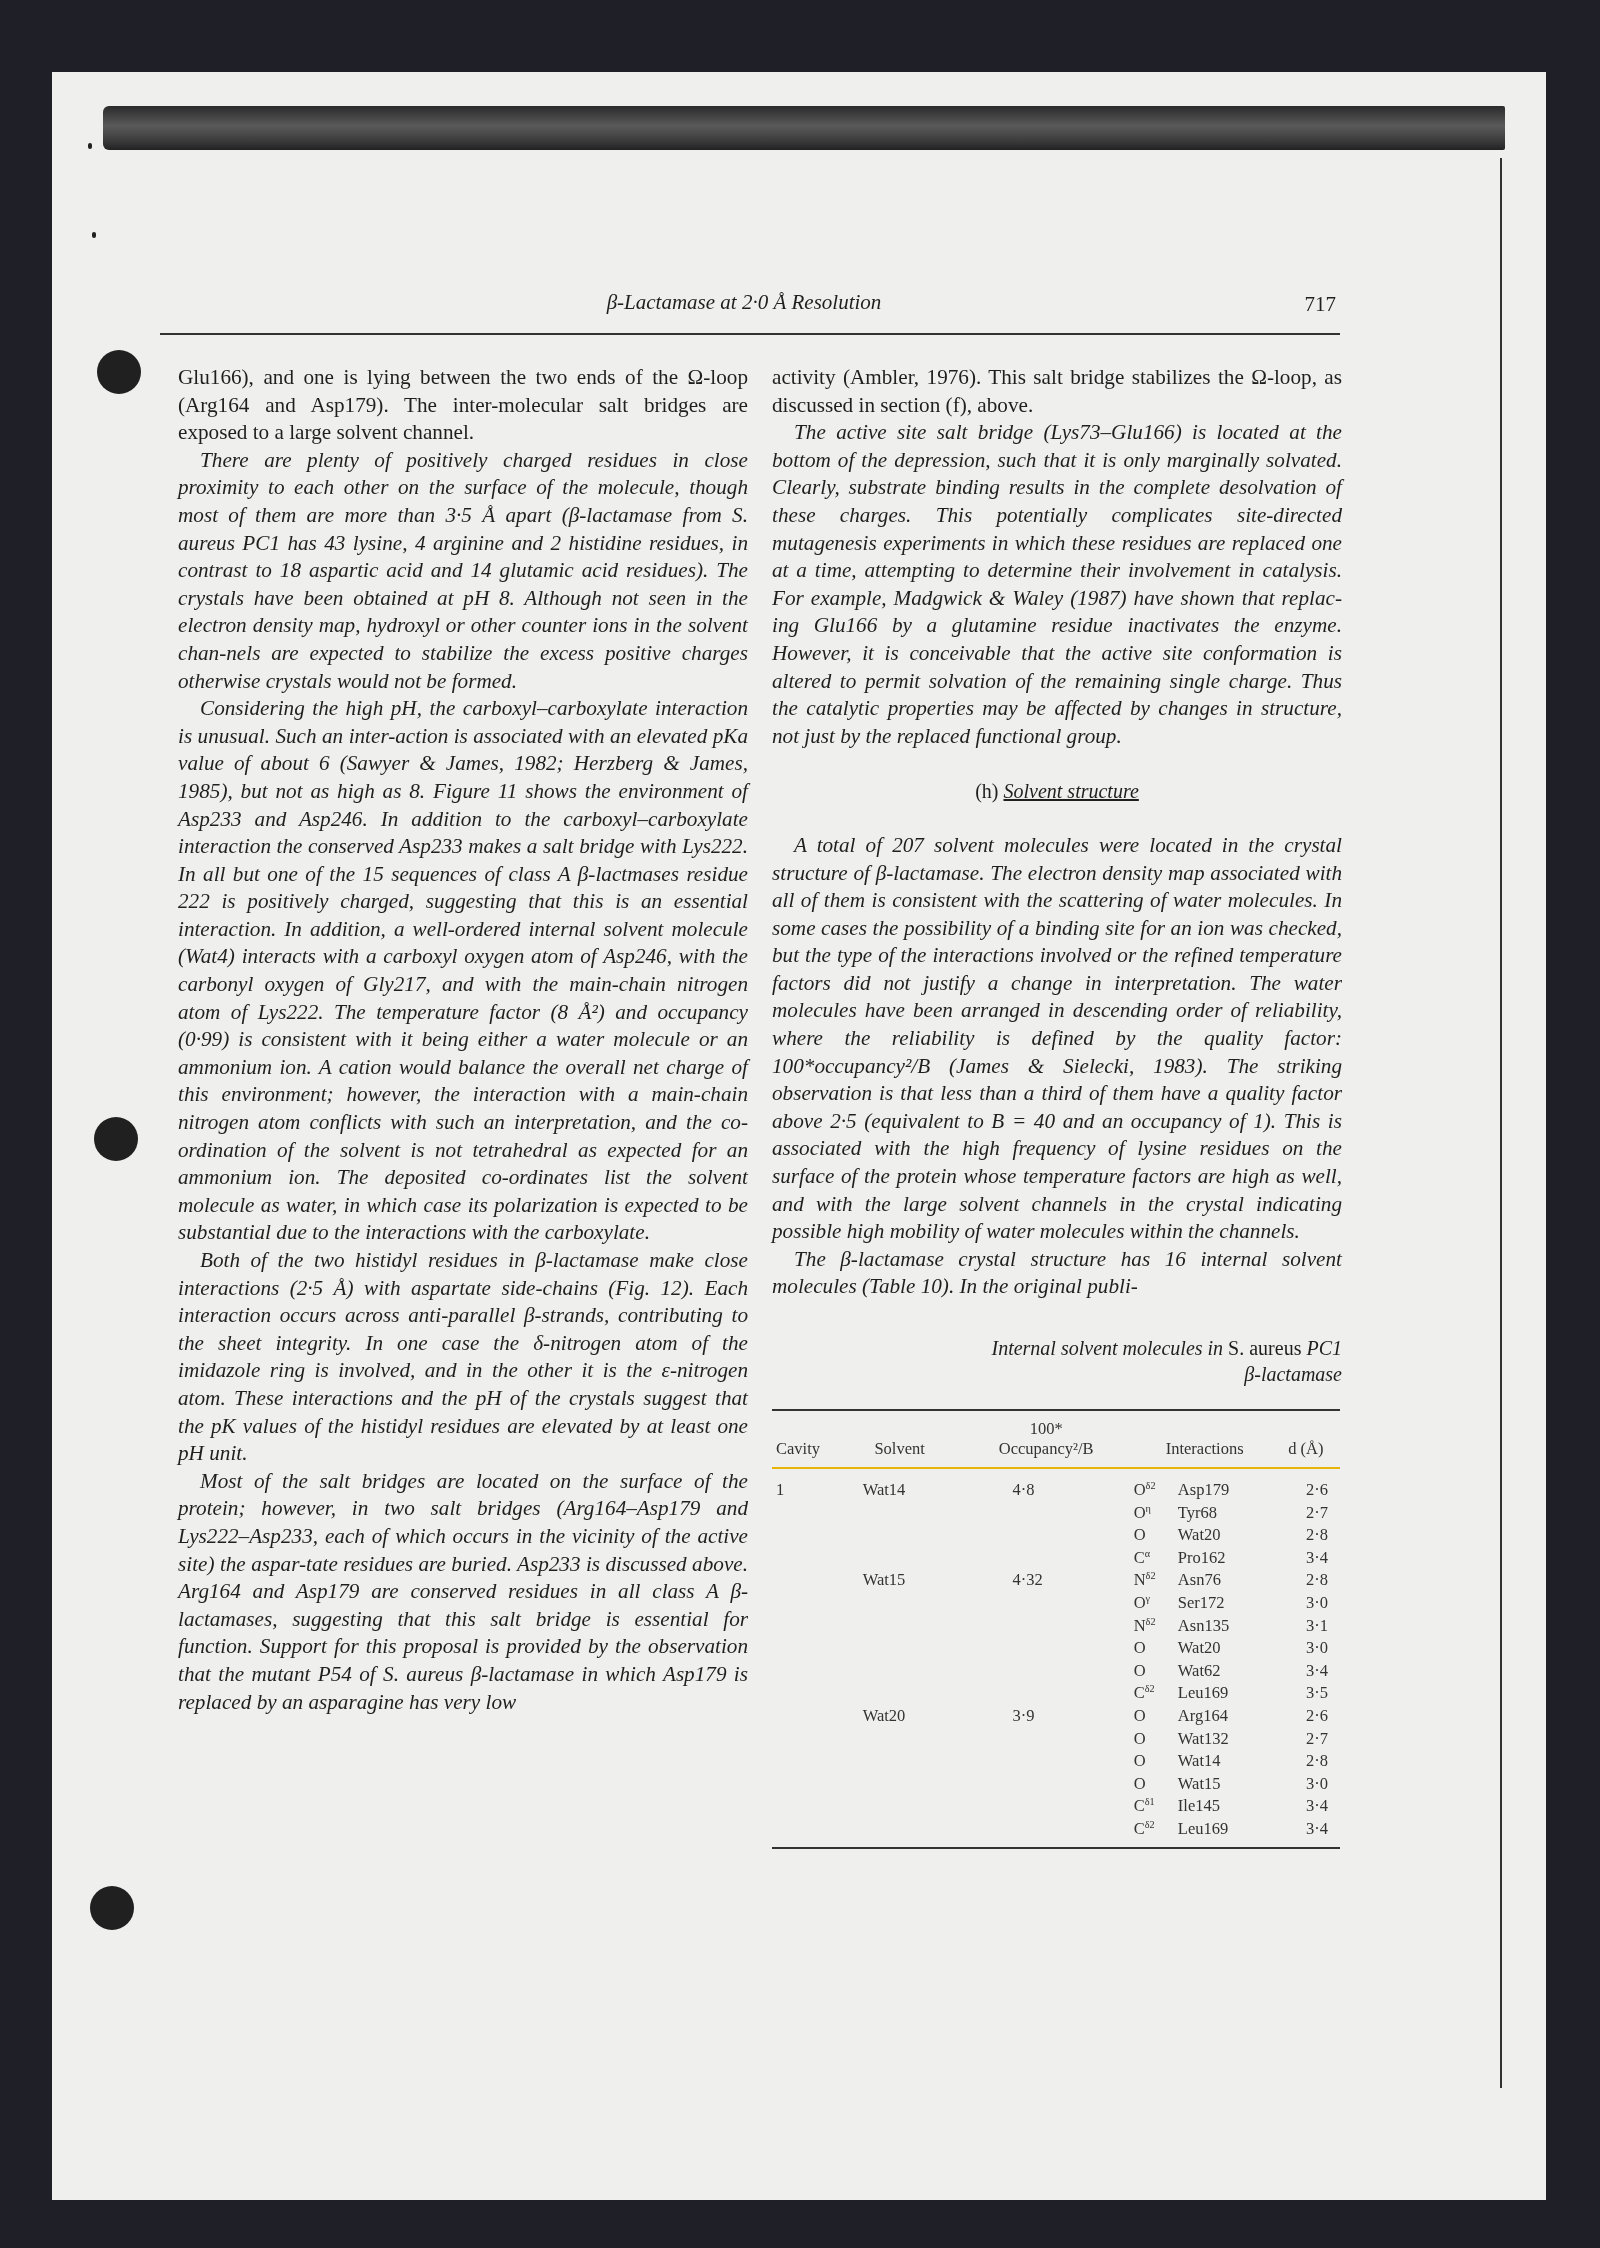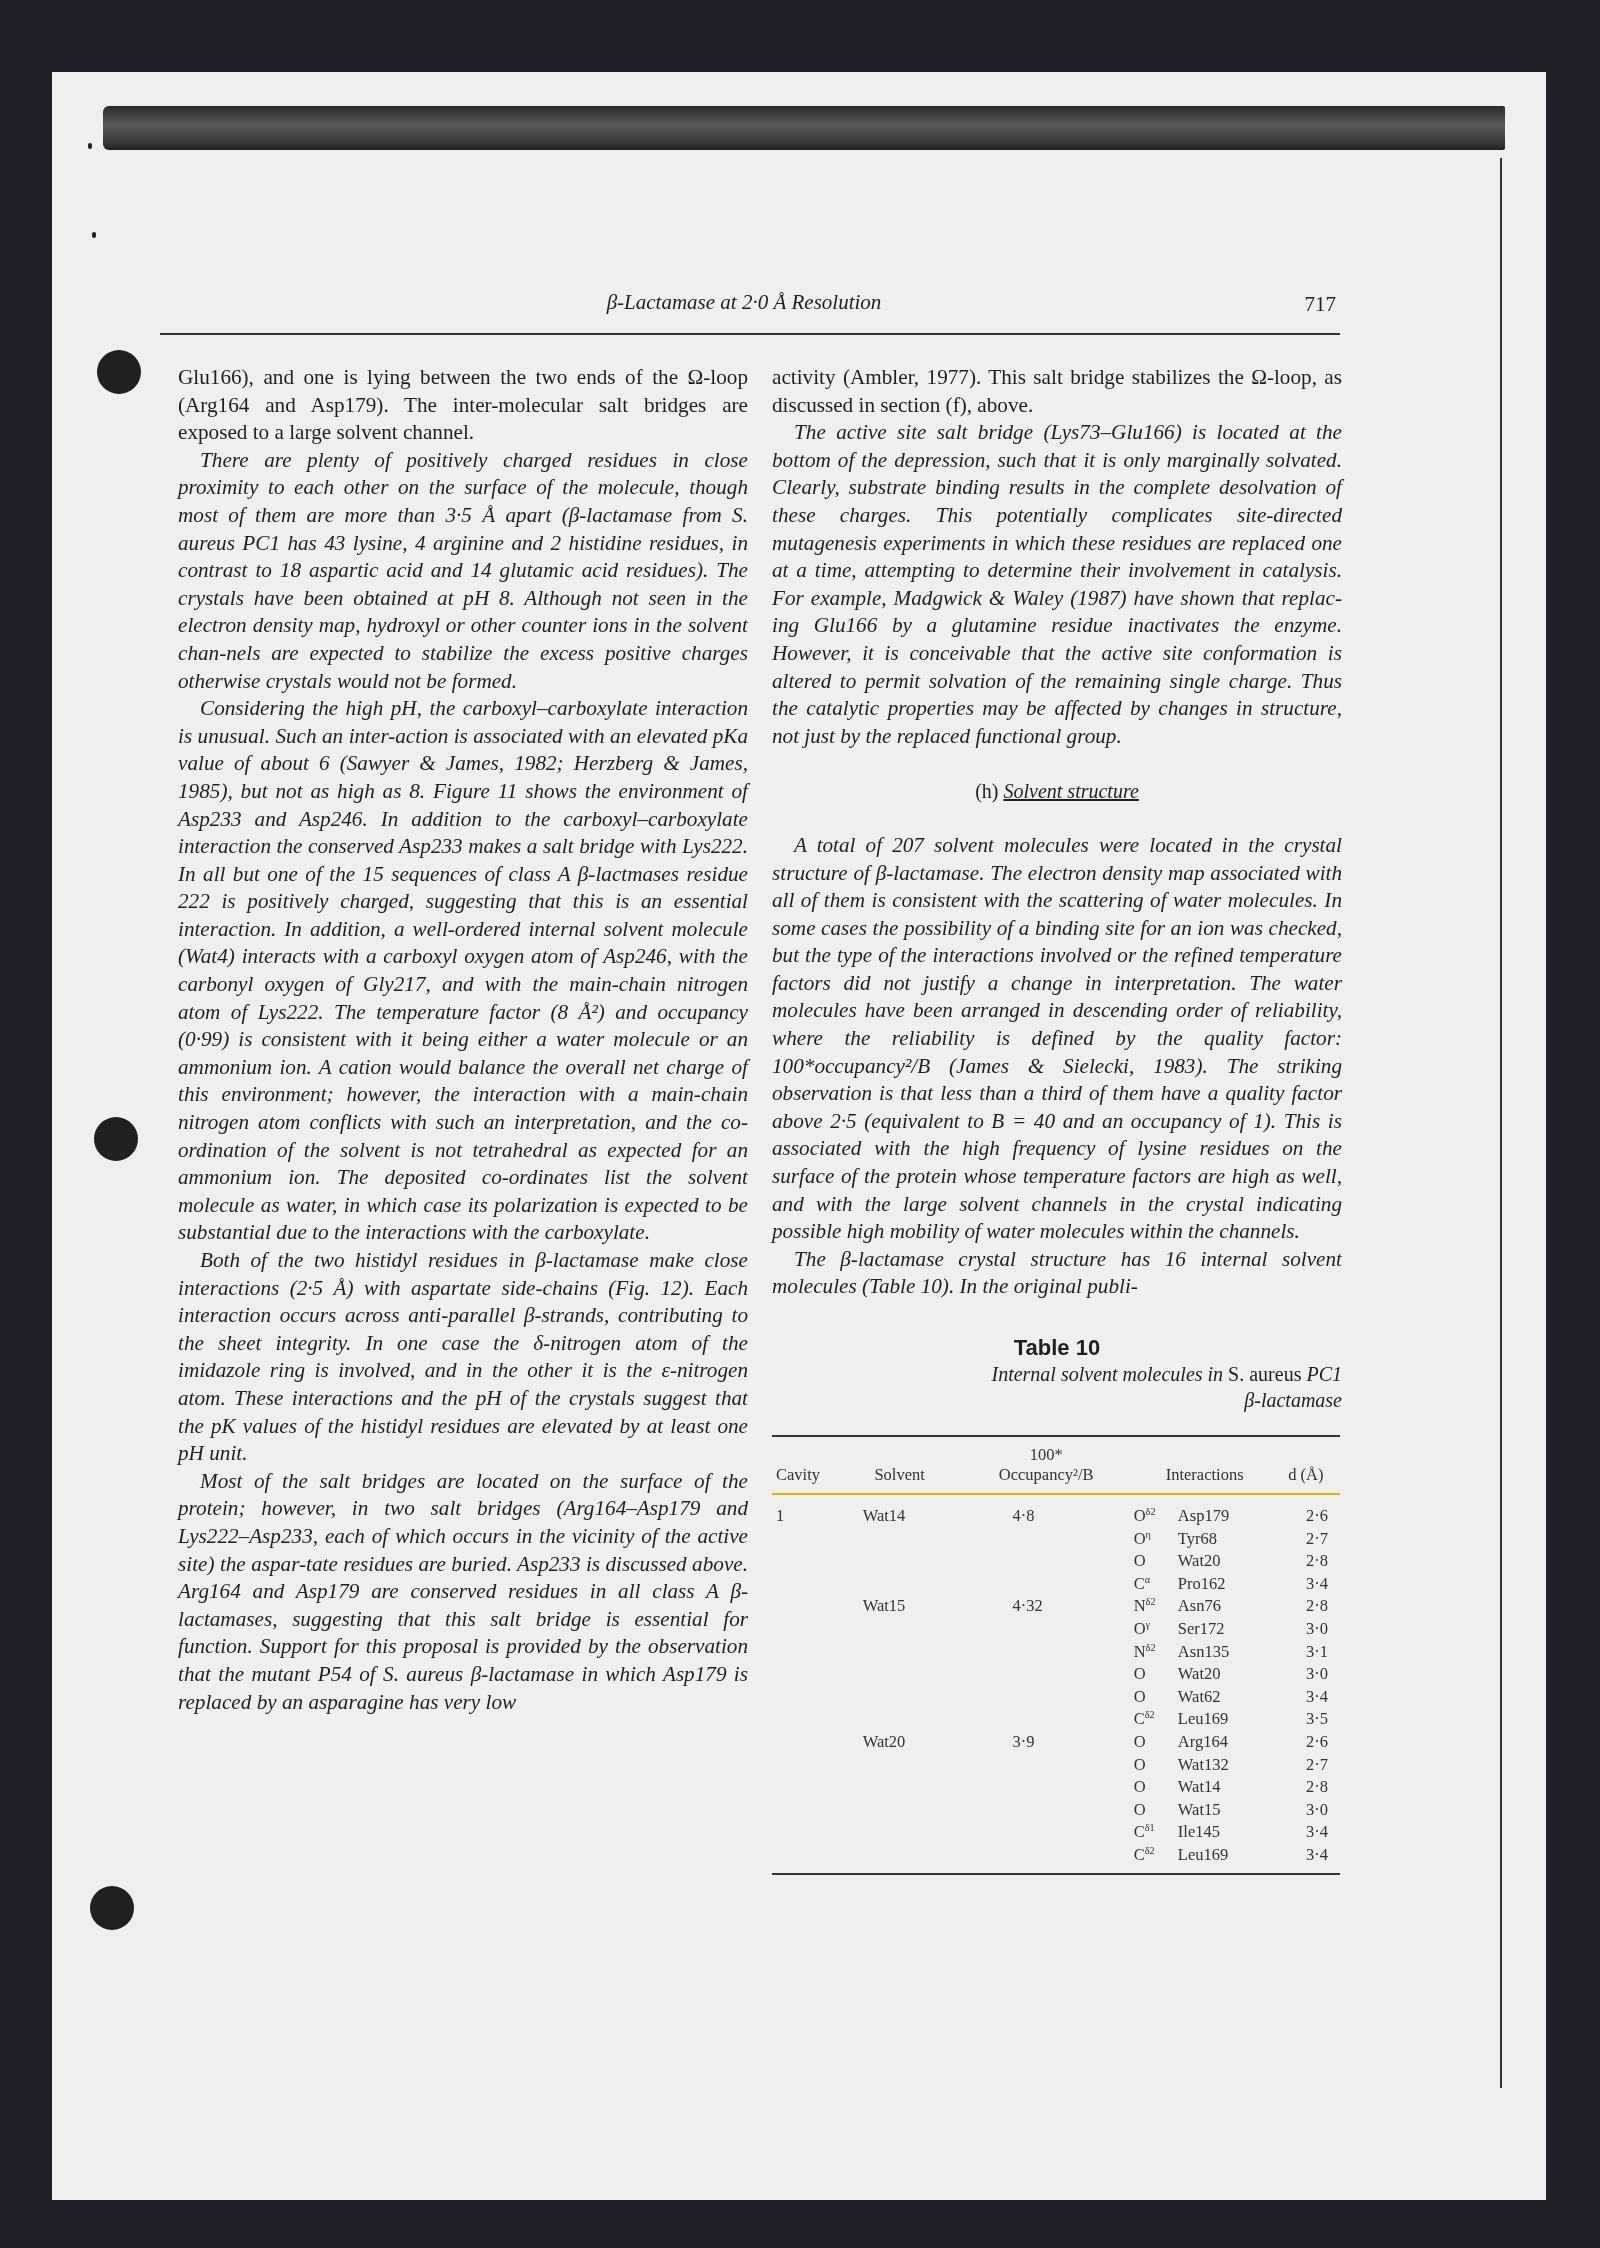--- a/index.html
+++ b/index.html
@@ -104,31 +104,30 @@
 
 <div class="column col-left">
   <p>Glu166), and one is lying between the two ends of the Ω-loop (Arg164 and Asp179). The inter-molecular salt bridges are exposed to a large solvent channel.</p>
   <p class="indent">There are plenty of positively charged residues in close proximity to each other on the surface of the molecule, though most of them are more than 3·5 Å apart (β-lactamase from S. aureus PC1 has 43 lysine, 4 arginine and 2 histidine residues, in contrast to 18 aspartic acid and 14 glutamic acid residues). The crystals have been obtained at pH 8. Although not seen in the electron density map, hydroxyl or other counter ions in the solvent chan-nels are expected to stabilize the excess positive charges otherwise crystals would not be formed.</p>
   <p class="indent">Considering the high pH, the carboxyl–carboxylate interaction is unusual. Such an inter-action is associated with an elevated pKa value of about 6 (Sawyer &amp; James, 1982; Herzberg &amp; James, 1985), but not as high as 8. Figure 11 shows the environment of Asp233 and Asp246. In addition to the carboxyl–carboxylate interaction the conserved Asp233 makes a salt bridge with Lys222. In all but one of the 15 sequences of class A β-lactmases residue 222 is positively charged, suggesting that this is an essential interaction. In addition, a well-ordered internal solvent molecule (Wat4) interacts with a carboxyl oxygen atom of Asp246, with the carbonyl oxygen of Gly217, and with the main-chain nitrogen atom of Lys222. The temperature factor (8 Å²) and occupancy (0·99) is consistent with it being either a water molecule or an ammonium ion. A cation would balance the overall net charge of this environment; however, the interaction with a main-chain nitrogen atom conflicts with such an interpretation, and the co-ordination of the solvent is not tetrahedral as expected for an ammonium ion. The deposited co-ordinates list the solvent molecule as water, in which case its polarization is expected to be substantial due to the interactions with the carboxylate.</p>
   <p class="indent">Both of the two histidyl residues in β-lactamase make close interactions (2·5 Å) with aspartate side-chains (Fig. 12). Each interaction occurs across anti-parallel β-strands, contributing to the sheet integrity. In one case the δ-nitrogen atom of the imidazole ring is involved, and in the other it is the ε-nitrogen atom. These interactions and the pH of the crystals suggest that the pK values of the histidyl residues are elevated by at least one pH unit.</p>
   <p class="indent">Most of the salt bridges are located on the surface of the protein; however, in two salt bridges (Arg164–Asp179 and Lys222–Asp233, each of which occurs in the vicinity of the active site) the aspar-tate residues are buried. Asp233 is discussed above. Arg164 and Asp179 are conserved residues in all class A β-lactamases, suggesting that this salt bridge is essential for function. Support for this proposal is provided by the observation that the mutant P54 of S. aureus β-lactamase in which Asp179 is replaced by an asparagine has very low</p>
 </div>
 
 <div class="column col-right">
-  <p>activity (Ambler, 1977). This salt bridge stabilizes the Ω-loop, as discussed in section (f), above.</p>
+  <p>activity (Ambler, 1976). This salt bridge stabilizes the Ω-loop, as discussed in section (f), above.</p>
   <p class="indent">The active site salt bridge (Lys73–Glu166) is located at the bottom of the depression, such that it is only marginally solvated. Clearly, substrate binding results in the complete desolvation of these charges. This potentially complicates site-directed mutagenesis experiments in which these residues are replaced one at a time, attempting to determine their involvement in catalysis. For example, Madgwick &amp; Waley (1987) have shown that replac-ing Glu166 by a glutamine residue inactivates the enzyme. However, it is conceivable that the active site conformation is altered to permit solvation of the remaining single charge. Thus the catalytic properties may be affected by changes in structure, not just by the replaced functional group.</p>
   <p class="section-heading">
     <span>(h)</span>
     <span class="title">Solvent structure</span>
   </p>
   <p class="indent">A total of 207 solvent molecules were located in the crystal structure of β-lactamase. The electron density map associated with all of them is consistent with the scattering of water molecules. In some cases the possibility of a binding site for an ion was checked, but the type of the interactions involved or the refined temperature factors did not justify a change in interpretation. The water molecules have been arranged in descending order of reliability, where the reliability is defined by the quality factor: 100*occupancy²/B (James &amp; Sielecki, 1983). The striking observation is that less than a third of them have a quality factor above 2·5 (equivalent to B = 40 and an occupancy of 1). This is associated with the high frequency of lysine residues on the surface of the protein whose temperature factors are high as well, and with the large solvent channels in the crystal indicating possible high mobility of water molecules within the channels.</p>
   <p class="indent">The β-lactamase crystal structure has 16 internal solvent molecules (Table 10). In the original publi-</p>
 
   <div class="table-block">
-    <div class="table-label">Table 10</div>
     <div class="table-caption">
       <span>Internal solvent molecules in </span><span class="roman">S. aureus</span><span> PC1</span><br>
       <span>β-lactamase</span>
     </div>
     <table class="data">
       <thead>
         <tr class="top-rule">
             <th colspan="6"></th>
           </tr>
         <tr class="hdr">

